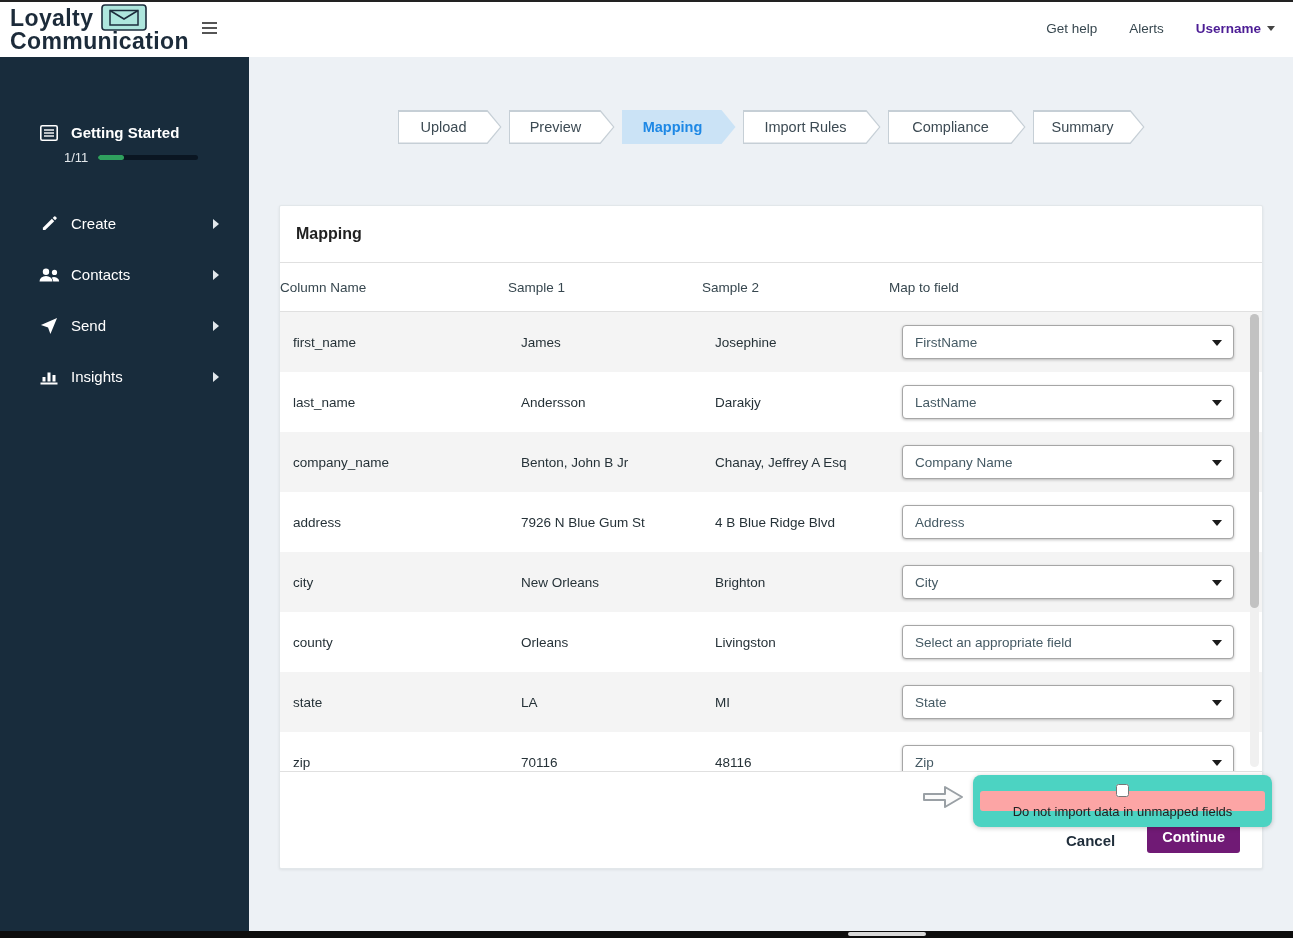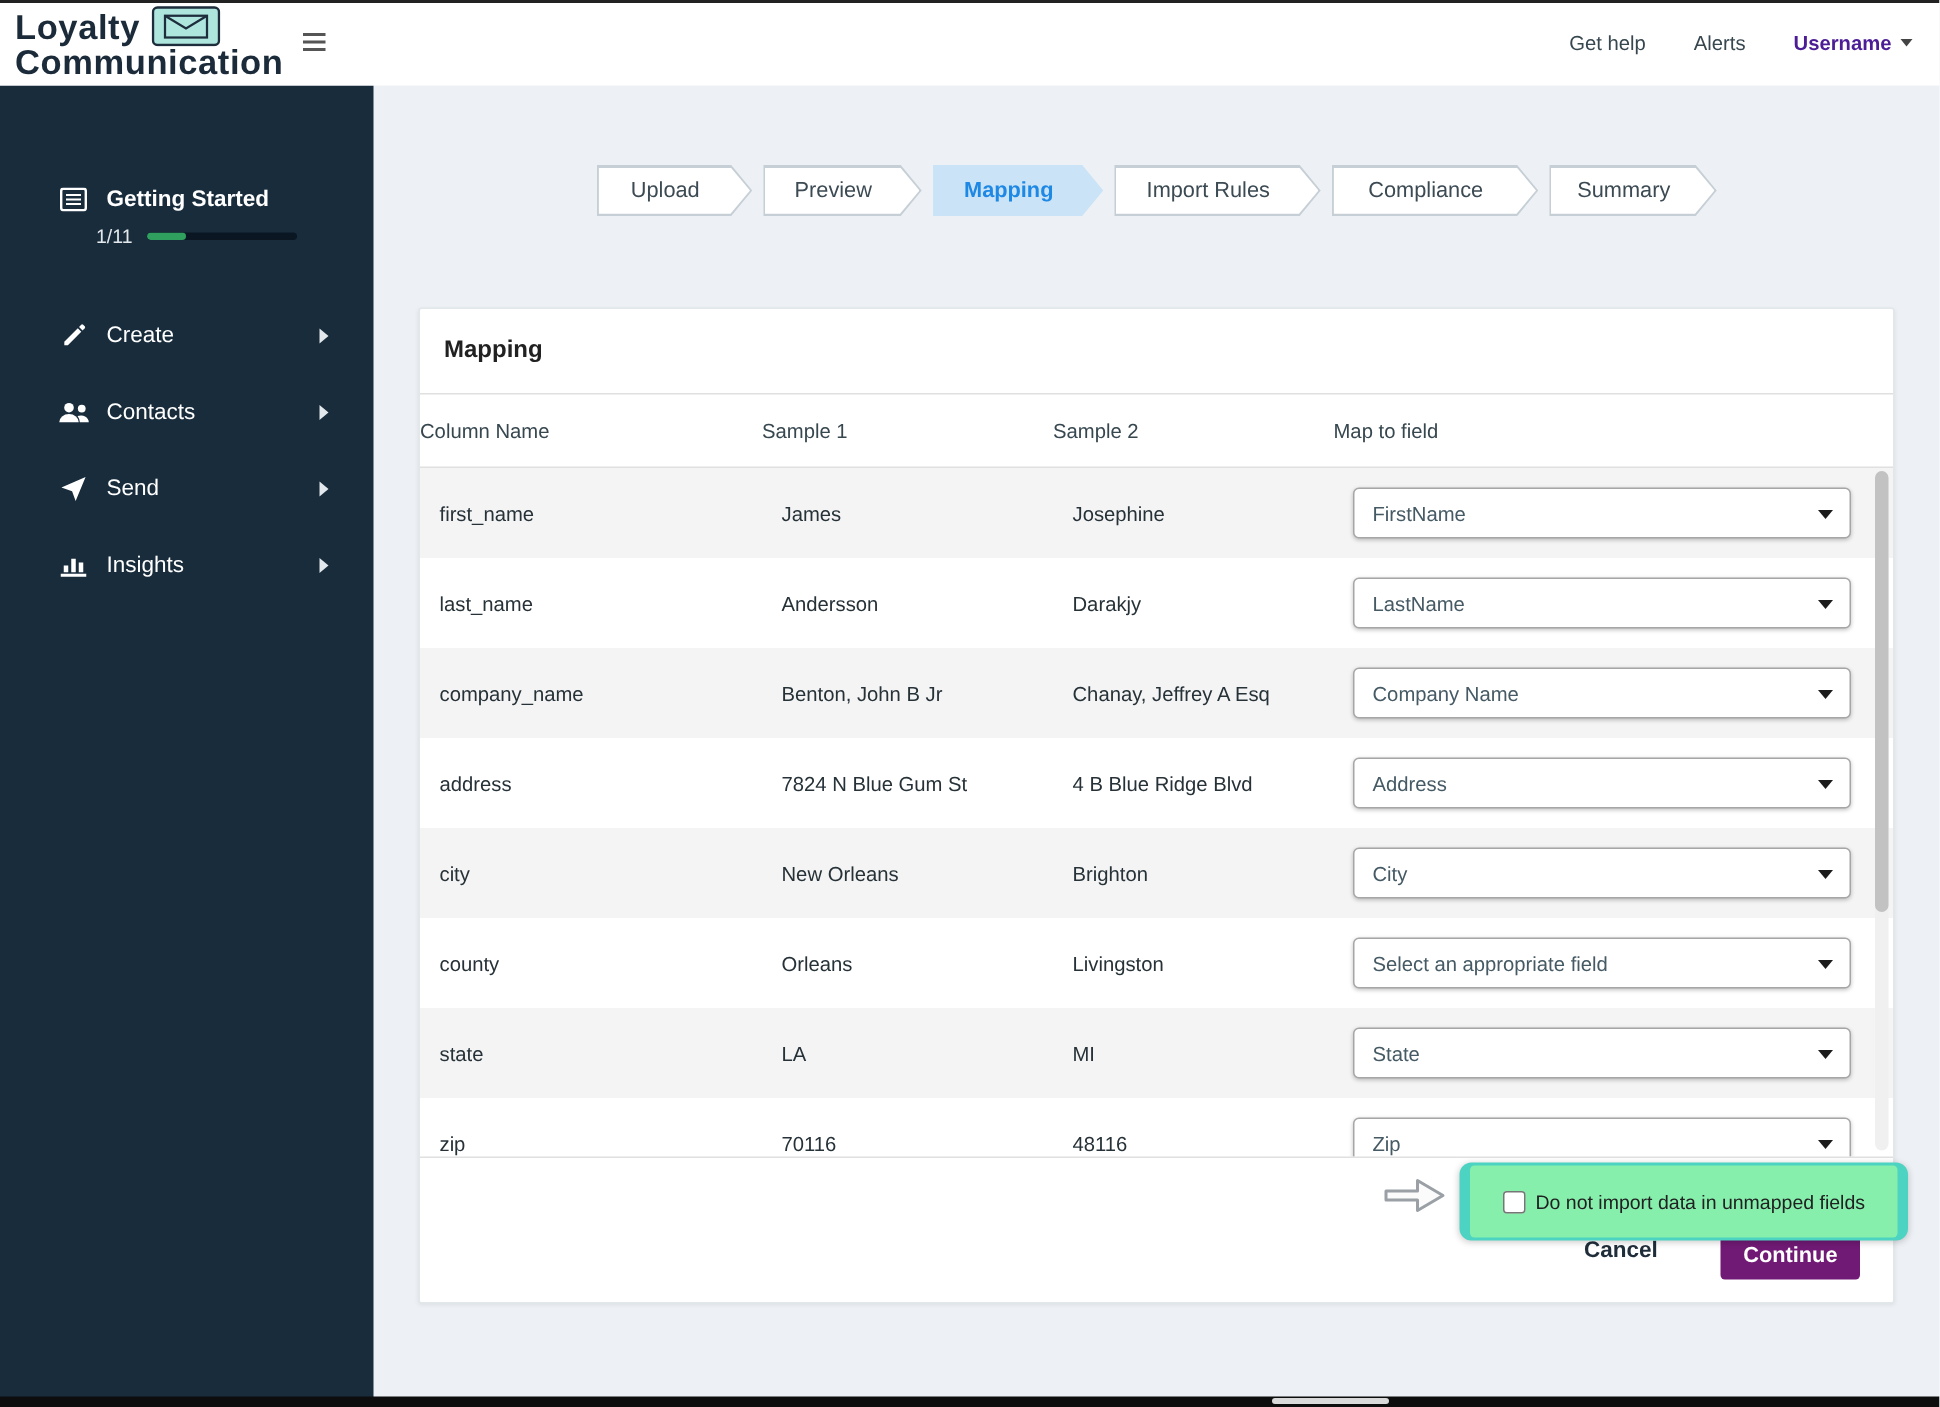--- a/index.html
+++ b/index.html
@@ -81,26 +81,26 @@
   .select .sel-caret { position: absolute; right: 11px; top: 14px; width: 0; height: 0;
     border-left: 5px solid transparent; border-right: 5px solid transparent; border-top: 6px solid #1b1b1b; }
   .sb-track { position: absolute; right: 3px; top: 2px; width: 9px; height: 453px; background: #f0f0f0; border-radius: 5px; }
   .sb-thumb { position: absolute; right: 3px; top: 2px; width: 9px; height: 294px; background: #c2c2c2; border-radius: 5px; cursor: grab; }
 
   
   .card-footer { position: relative; height: 97px; border-top: 1px solid #e0e0e0; }
   .highlight { position: absolute; top: 3px; right: -10px; width: 299px; height: 52px;
     background: #4cd3c2; border-radius: 8px; box-shadow: 0 1px 5px rgba(0,0,0,0.22);
     display: flex; align-items: center; justify-content: center; z-index: 5; }
-  .highlight-inner { width: 285px; height: 48px; background: #86efac; border-radius: 3px;
-    display: flex; align-items: center; justify-content: center; gap: 7px; }
+  .highlight-inner { width: 285px; height: 20px; background: #fca5a5; border-radius: 3px;
+    display: flex; align-items: center; justify-content: center; gap: 7px; flex-direction: column; }
   .highlight-inner input { width: 15px; height: 15px; margin: 0; cursor: pointer; }
   .cb-label { font-size: 13px; color: #212121; }
   .ann-arrow { position: absolute; top: 11px; right: 298px; z-index: 5; }
-  .footer-buttons { position: absolute; top: 49px; right: 22px; display: flex; align-items: flex-start; gap: 36px; }
+  .footer-buttons { position: absolute; top: 49px; right: 22px; display: flex; align-items: flex-end; gap: 26px; }
   .btn-cancel { background: none; border: none; font-family: inherit; font-size: 15px; font-weight: 700;
     color: #1f2d3a; cursor: pointer; padding: 4px 6px; }
   .btn-continue { background: #701a75; border: none; font-family: inherit; font-size: 14.5px; font-weight: 700;
     color: #ffffff; border-radius: 3px; padding: 8px 15px; cursor: pointer; }
 </style>
 </head>
 <body>
 
 <div class="page">
   <div class="top-edge"></div>
@@ -280,21 +280,21 @@
           <div>
             <div class="select">
               <span>Company Name</span>
               <span class="sel-caret"></span>
             </div>
           </div>
         </div>
 
         <div class="trow">
           <div>address</div>
-          <div>7824 N Blue Gum St</div>
+          <div>7926 N Blue Gum St</div>
           <div>4 B Blue Ridge Blvd</div>
           <div>
             <div class="select">
               <span>Address</span>
               <span class="sel-caret"></span>
             </div>
           </div>
         </div>
 
         <div class="trow">

